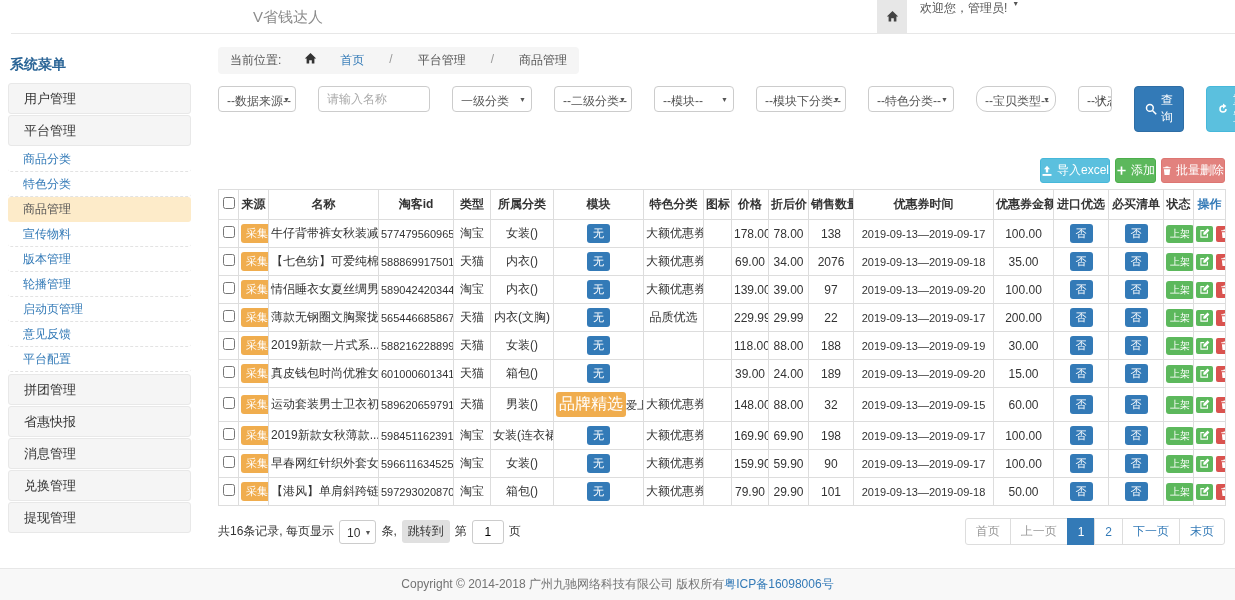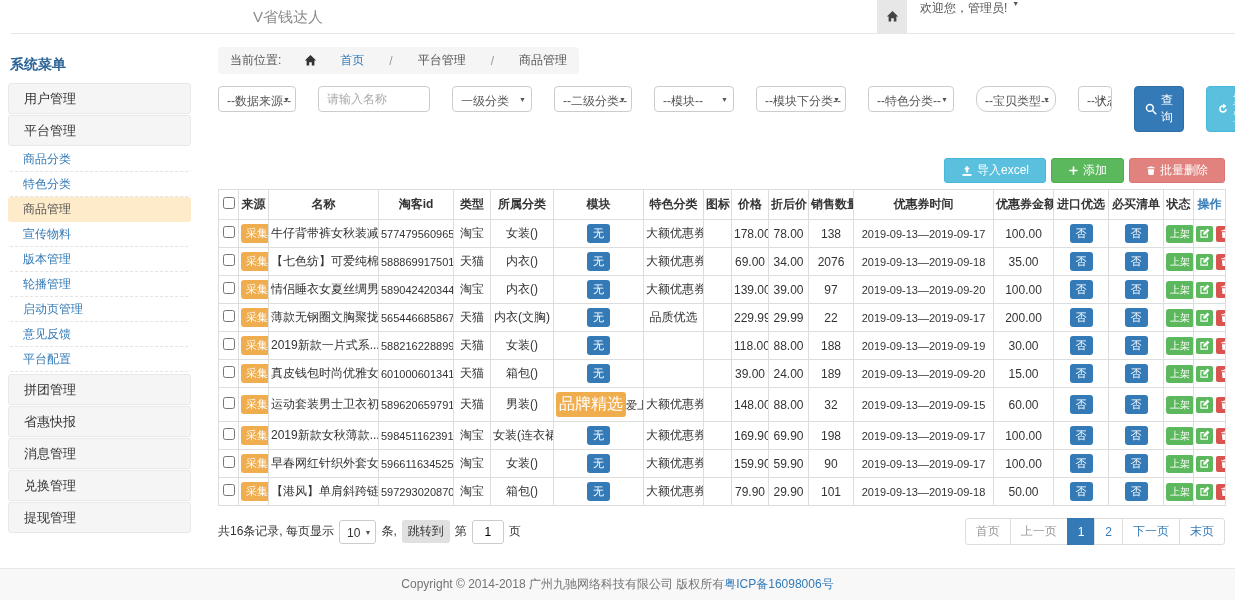--- a/index.html
+++ b/index.html
@@ -19,37 +19,37 @@
 .sidebar{position:absolute;left:8px;top:47px;width:183px;z-index:1}
 .sidebar-title{color:#2a6496;font-weight:bold;font-size:14px;padding:10px 2px 12px;line-height:14px}
 .menu-group{background:#f5f5f5;border:1px solid #e8e8e8;border-radius:3px;padding:8px 15px;line-height:13px;
             font-size:13px;color:#333;margin-bottom:1px;cursor:pointer}
 .submenu{margin-bottom:2px}
 .submenu-item{padding:6px 15px;line-height:12px;border-bottom:1px dashed #e3e3e3;color:#337ab7;cursor:pointer;border-radius:3px}
 .submenu-item.active{background:#fdebc9;color:#555;border-bottom-color:transparent}
 
 
 .main{position:absolute;left:218px;top:47px;width:1007px;z-index:1}
-.breadcrumb{display:inline-flex;align-items:center;gap:23px;background:#f5f5f5;border-radius:4px;padding:5px 12px;color:#555}
+.breadcrumb{display:inline-flex;align-items:flex-start;gap:23px;background:#f5f5f5;border-radius:4px;padding:5px 12px;color:#555}
 .breadcrumb .link{color:#337ab7;cursor:pointer}
 .breadcrumb .sep{color:#999;margin:0 2px}
 .breadcrumb .ic{color:#333}
 
 .filter-bar{display:flex;gap:22px;margin-top:12px;align-items:flex-start}
 .fselect{position:relative;height:26px;border:1px solid #ccc;border-radius:4px;background:#fff;color:#555;
          padding:6px 16px 0 8px;cursor:pointer;flex:none;white-space:nowrap;overflow:hidden}
 .fselect .caret{position:absolute;right:5px;top:9px;font-size:7px;color:#555}
 .finput{height:26px;border:1px solid #ccc;border-radius:4px;padding:0 8px;width:112px;font-size:12px;color:#555;font-family:inherit}
 .finput::placeholder{color:#aaa}
 
 .btn{display:inline-flex;align-items:center;gap:4px;border-radius:4px;color:#fff;font-size:12px;cursor:pointer;font-family:inherit;border:1px solid transparent}
 .btn-primary{background:#337ab7;border-color:#2e6da4;padding:5px 10px}
 .btn-info{background:#5bc0de;border-color:#46b8da;padding:5px 10px}
 .action-bar{display:flex;justify-content:flex-end;gap:5px;margin-top:26px}
-.action-bar .btn{padding:3px 16px;border-radius:3px}
+.action-bar .btn{padding:3px 0;border-radius:3px}
 .btn-success{background:#5cb85c;border-color:#4cae4c}
 .btn-danger-soft{background:#e2827e;border-color:#dd7672}
 
 
 table{width:100%;border-collapse:collapse;table-layout:fixed;margin-top:6px}
 th,td{border:1px solid #ddd;text-align:center;padding:4px 2px;overflow:hidden;white-space:nowrap;vertical-align:middle}
 th{font-weight:bold;font-size:12px;padding:6px 2px;color:#333}
 td{font-size:12px;color:#333}
 th.op-head{color:#337ab7}
 td.c-id,td.c-time{font-size:11px}

